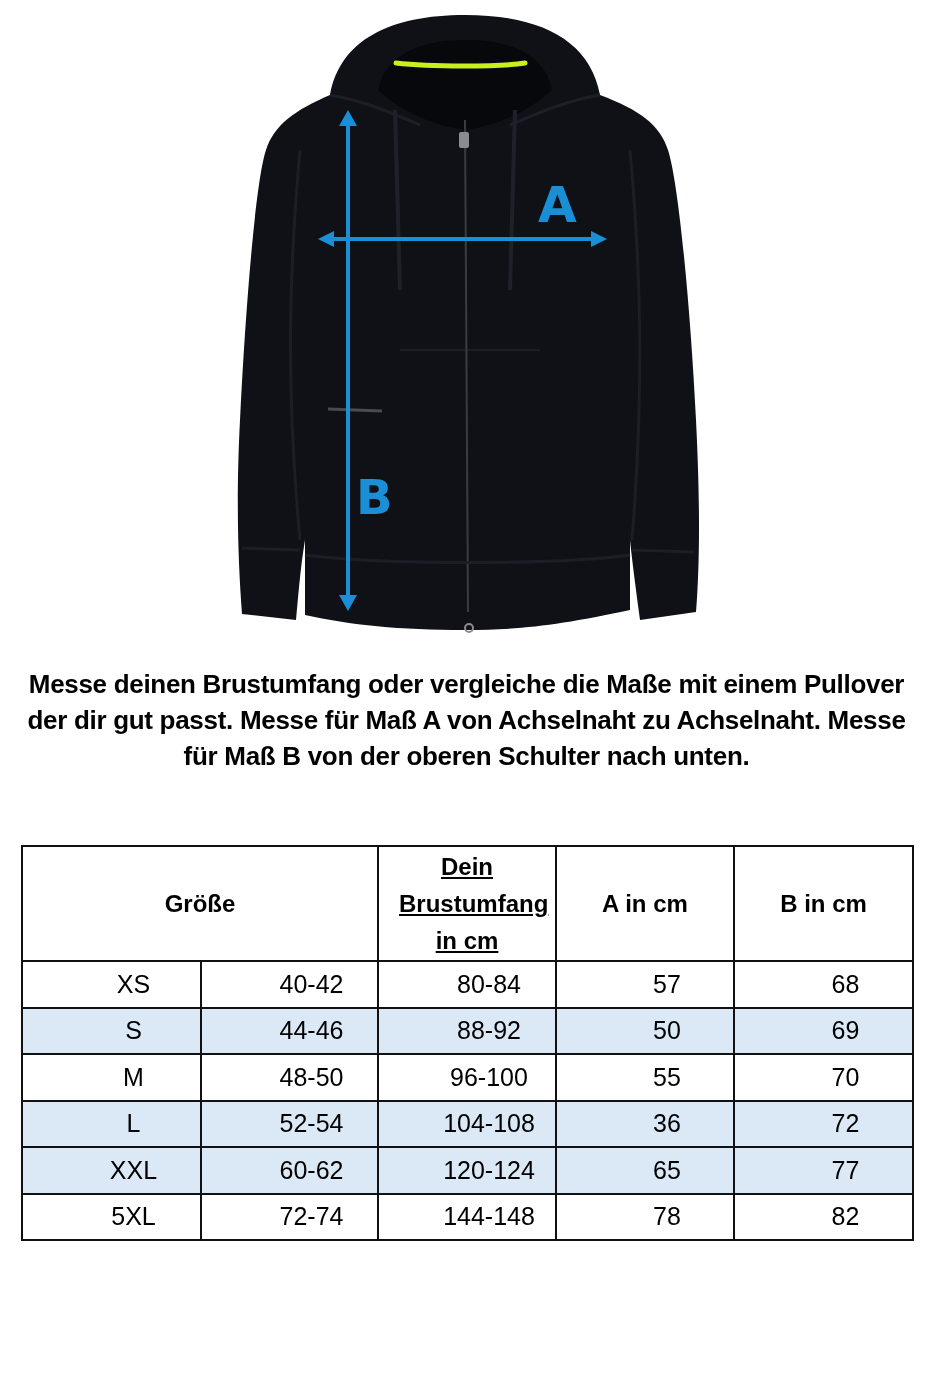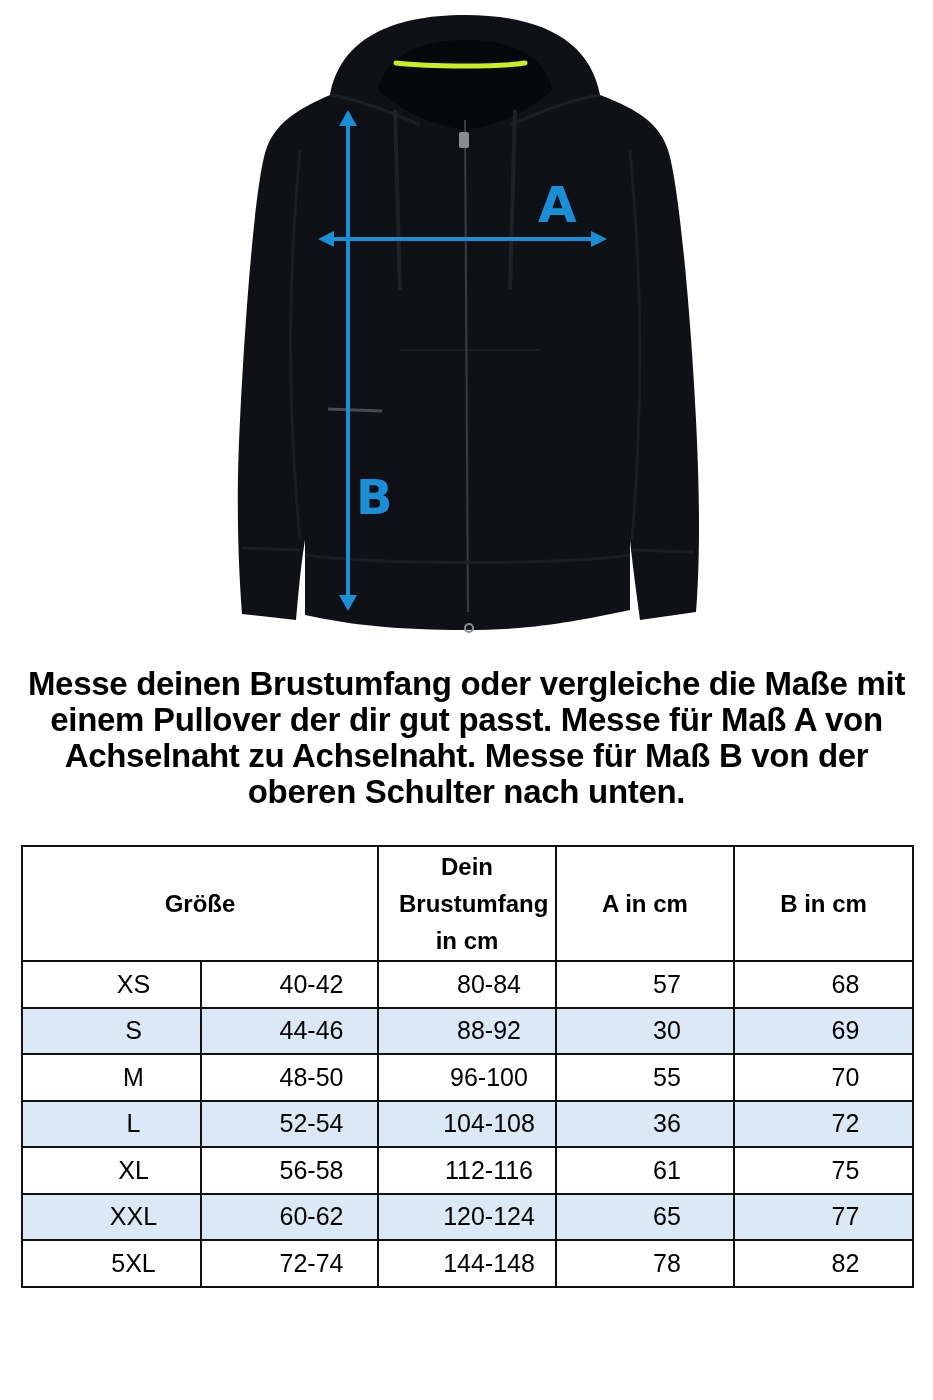--- a/index.html
+++ b/index.html
@@ -3,21 +3,21 @@
 <meta charset="utf-8">
 <style>
   html, body { margin: 0; padding: 0; background: #ffffff; }
   body { width: 933px; height: 1400px; position: relative; overflow: hidden;
          font-family: "Liberation Sans", "DejaVu Sans", sans-serif; color: #000; }
   .figure { position: absolute; left: 0; top: 0; width: 933px; height: 650px; }
   .figure svg { display: block; }
   .label-letter { font-family: "DejaVu Sans", "Liberation Sans", sans-serif; font-weight: bold; fill: #1a8fd6; }
   .instructions {
     position: absolute; left: 20px; top: 666px; width: 893px;
-    text-align: center; font-weight: bold; font-size: 33px; line-height: 36px;
+    text-align: center; font-weight: bold; font-size: 26px; line-height: 36px;
     letter-spacing: -0.3px;
   }
   table.sizes {
     position: absolute; left: 21px; top: 845px; width: 891px;
     border-collapse: collapse; table-layout: fixed;
   }
   table.sizes td, table.sizes th {
     border: 2px solid #111; text-align: center; vertical-align: middle; padding: 0;
     font-size: 25px;
   }
@@ -100,60 +100,53 @@
   <colgroup>
     <col style="width:179px">
       <col style="width:177px">
       <col style="width:178px">
       <col style="width:178px">
       <col style="width:179px">
   </colgroup>
   <tbody>
       <tr class="head">
     <th colspan="2">Größe</th>
-    <th style="padding:0 20px;">
+    <th style="padding:0 20px;text-decoration:underline;">
       <span>Dein Brustumfang in cm</span>
     </th>
     <th>A in cm</th>
     <th>B in cm</th>
   </tr>
   <tr class="row">
     <td>XS</td>
     <td>40-42</td>
     <td>80-84</td>
     <td>57</td>
     <td>68</td>
   </tr>
   <tr class="row alt">
     <td>S</td>
     <td>44-46</td>
     <td>88-92</td>
-    <td>30</td>
+    <td>50</td>
     <td>69</td>
   </tr>
   <tr class="row">
     <td>M</td>
     <td>48-50</td>
     <td>96-100</td>
     <td>55</td>
     <td>70</td>
   </tr>
   <tr class="row alt">
     <td>L</td>
     <td>52-54</td>
     <td>104-108</td>
     <td>36</td>
     <td>72</td>
-  </tr>
-  <tr class="row">
-    <td>XL</td>
-    <td>56-58</td>
-    <td>112-116</td>
-    <td>61</td>
-    <td>75</td>
   </tr>
   <tr class="row alt">
     <td>XXL</td>
     <td>60-62</td>
     <td>120-124</td>
     <td>65</td>
     <td>77</td>
   </tr>
   <tr class="row">
     <td>5XL</td>

